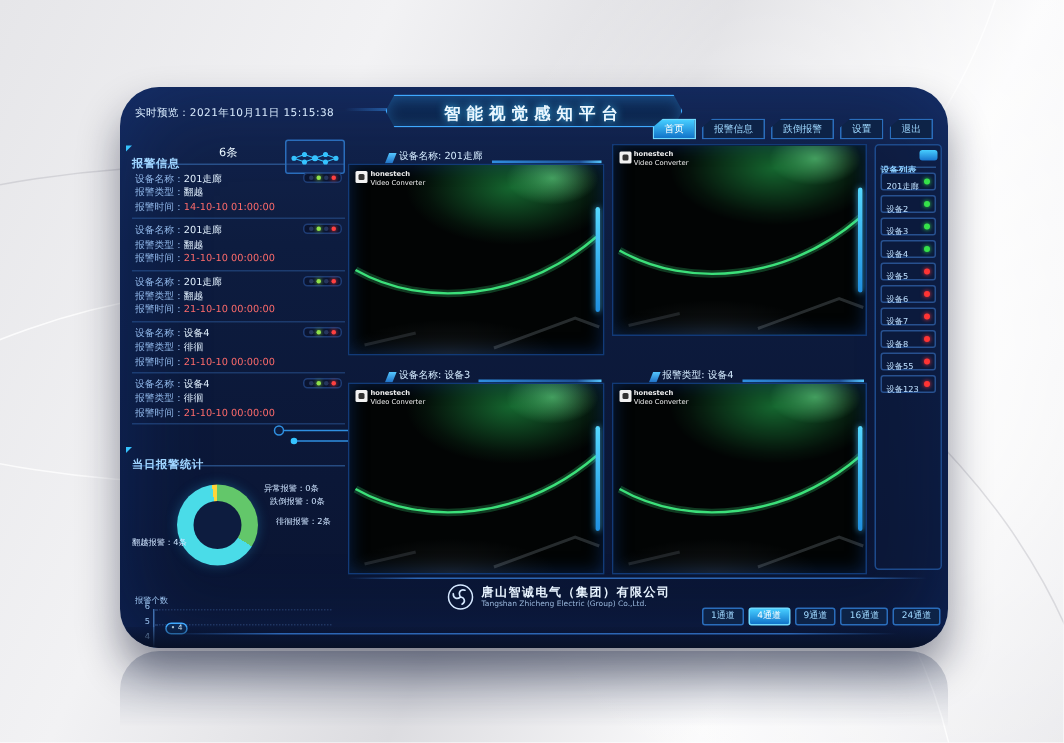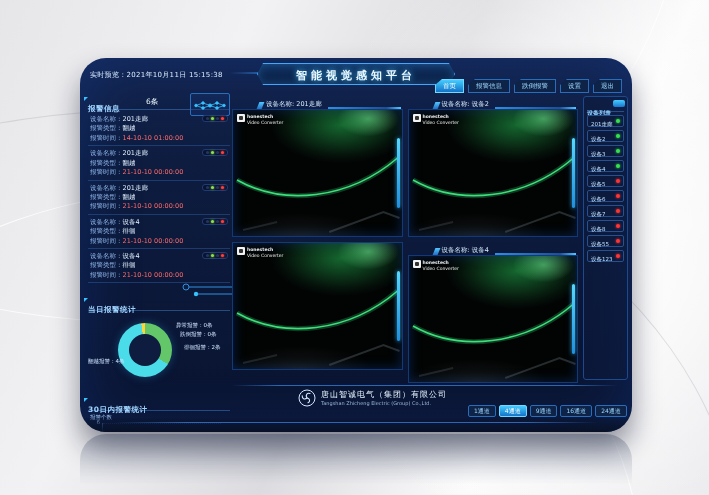--- a/index.html
+++ b/index.html
@@ -130,21 +130,21 @@
   .dev-name{font-size:5.5px;color:#bfe0ff;white-space:nowrap;}
   .dev-dot{position:absolute;right:3px;top:50%;transform:translateY(-50%);
     width:4px;height:4px;border-radius:50%;}
   .dev-dot.online{background:#35e24a;box-shadow:0 0 3px #35e24a;}
   .dev-dot.offline{background:#ff3434;box-shadow:0 0 3px #ff3434;}
 
   
   .footer-line{position:absolute;left:152px;right:14px;top:327px;height:1px;
     background:linear-gradient(90deg,transparent,#2c66b4 12%,#2c66b4 88%,transparent);}
   .company{position:absolute;left:218px;top:331px;display:flex;align-items:center;gap:5px;}
-  .company .cn{font-size:8px;font-weight:normal;color:#e8f4ff;letter-spacing:1px;line-height:1.2;}
+  .company .cn{font-size:8px;font-weight:bold;color:#e8f4ff;letter-spacing:1px;line-height:1.2;}
   .company .en{font-size:5px;color:#9ab8dd;line-height:1.2;}
   .channels{position:absolute;left:388px;top:347px;display:flex;gap:3px;}
   .ch-btn{height:10px;line-height:10px;padding:0 5px;font-size:6px;color:#9fd8ff;
     background:#0d2347;border:1px solid #2a6dbb;border-radius:2px;cursor:pointer;}
   .ch-btn.active{background:linear-gradient(180deg,#46cdff,#1173c9);color:#fff;border-color:#6fd9ff;}
 
   
   .reflection{position:absolute;left:80px;top:434px;width:552px;height:58px;opacity:.28;
     -webkit-mask-image:linear-gradient(to bottom,rgba(0,0,0,.9),transparent 88%);
     mask-image:linear-gradient(to bottom,rgba(0,0,0,.9),transparent 88%);
@@ -281,23 +281,20 @@
           <div class="donut-hole"></div>
         </div>
       <span class="dlab l0">异常报警：0条</span>
           <span class="dlab l1">跌倒报警：0条</span>
           <span class="dlab l2">徘徊报警：2条</span>
           <span class="dlab l3">翻越报警：4条</span>
         </div>
     </div>
 
     <div class="monthly">
-      <div class="sec-head">
-        <span class="t">30日内报警统计</span>
-      </div>
       <div class="ylab">报警个数</div>
       <div class="bar-area" id="bar-area">
           <span class="ytick" style="top: 17px;">4</span>
           <span class="ytick" style="top: 7px;">5</span>
           <div class="gridline" style="top: 10px;"></div>
           <span class="ytick" style="top: -3px;">6</span>
           <div class="gridline" style="top: 0px;"></div>
           <div class="bar-slot" style="left: 0%;">
             <div class="bar-pill" style="bottom: 43px;">• 4</div>
           </div>
@@ -310,44 +307,20 @@
           </div>
         </div>
     </div>
   </div>
 
   <div class="center-col" id="video-grid">
       <div class="video-card">
         <div class="v-head">
           <span class="v-slash"></span>
           <span class="v-title">设备名称: 201走廊</span>
-          <span class="v-hline"></span>
-        </div>
-        <div class="v-body">
-          <div class="aurora"></div>
-          <svg class="v-svg" viewBox="0 0 168 126" preserveAspectRatio="none">
-            <path d="M4 70 C 50 96, 115 90, 164 48" stroke="rgba(60,224,122,.25)" stroke-width="5" fill="none"></path>
-            <path d="M4 70 C 50 96, 115 90, 164 48" stroke="#3ce07a" stroke-width="1.6" fill="none"></path>
-            <path d="M96 122 L150 102 L166 108" stroke="rgba(170,180,190,.22)" stroke-width="2" fill="none"></path>
-            <path d="M10 120 L44 112" stroke="rgba(170,180,190,.16)" stroke-width="2" fill="none"></path>
-          </svg>
-          <div class="watermark">
-            <span class="wm-icon"></span>
-            <div class="wm-text">
-              <div class="b">honestech</div>
-              <div>Video Converter</div>
-            </div>
-          </div>
-          <div class="v-scroll"></div>
-        </div>
-      </div>
-      <div class="video-card">
-        <div class="v-head">
-          <span class="v-slash"></span>
-          <span class="v-title">设备名称: 设备2</span>
           <span class="v-hline"></span>
         </div>
         <div class="v-body">
           <div class="aurora"></div>
           <svg class="v-svg" viewBox="0 0 168 126" preserveAspectRatio="none">
             <path d="M4 70 C 50 96, 115 90, 164 48" stroke="rgba(60,224,122,.25)" stroke-width="5" fill="none"></path>
             <path d="M4 70 C 50 96, 115 90, 164 48" stroke="#3ce07a" stroke-width="1.6" fill="none"></path>
             <path d="M96 122 L150 102 L166 108" stroke="rgba(170,180,190,.22)" stroke-width="2" fill="none"></path>
             <path d="M10 120 L44 112" stroke="rgba(170,180,190,.16)" stroke-width="2" fill="none"></path>
           </svg>
@@ -376,41 +349,65 @@
               <div class="b">honestech</div>
               <div>Video Converter</div>
             </div>
           </div>
           <div class="v-scroll"></div>
         </div>
       </div>
       <div class="video-card">
         <div class="v-head">
           <span class="v-slash"></span>
-          <span class="v-title">设备名称: 设备4</span>
+          <span class="v-title">设备名称: 设备3</span>
           <span class="v-hline"></span>
         </div>
         <div class="v-body">
           <div class="aurora"></div>
           <svg class="v-svg" viewBox="0 0 168 126" preserveAspectRatio="none">
             <path d="M4 70 C 50 96, 115 90, 164 48" stroke="rgba(60,224,122,.25)" stroke-width="5" fill="none"></path>
             <path d="M4 70 C 50 96, 115 90, 164 48" stroke="#3ce07a" stroke-width="1.6" fill="none"></path>
             <path d="M96 122 L150 102 L166 108" stroke="rgba(170,180,190,.22)" stroke-width="2" fill="none"></path>
             <path d="M10 120 L44 112" stroke="rgba(170,180,190,.16)" stroke-width="2" fill="none"></path>
           </svg>
           <div class="watermark">
             <span class="wm-icon"></span>
             <div class="wm-text">
               <div class="b">honestech</div>
               <div>Video Converter</div>
             </div>
           </div>
           <div class="v-scroll"></div>
         </div>
       </div>
+      <div class="video-card">
+        <div class="v-head">
+          <span class="v-slash"></span>
+          <span class="v-title">报警类型: 设备4</span>
+          <span class="v-hline"></span>
+        </div>
+        <div class="v-body">
+          <div class="aurora"></div>
+          <svg class="v-svg" viewBox="0 0 168 126" preserveAspectRatio="none">
+            <path d="M4 70 C 50 96, 115 90, 164 48" stroke="rgba(60,224,122,.25)" stroke-width="5" fill="none"></path>
+            <path d="M4 70 C 50 96, 115 90, 164 48" stroke="#3ce07a" stroke-width="1.6" fill="none"></path>
+            <path d="M96 122 L150 102 L166 108" stroke="rgba(170,180,190,.22)" stroke-width="2" fill="none"></path>
+            <path d="M10 120 L44 112" stroke="rgba(170,180,190,.16)" stroke-width="2" fill="none"></path>
+          </svg>
+          <div class="watermark">
+            <span class="wm-icon"></span>
+            <div class="wm-text">
+              <div class="b">honestech</div>
+              <div>Video Converter</div>
+            </div>
+          </div>
+          <div class="v-scroll"></div>
+        </div>
+      </div>
     </div>
 
   <div class="right-col">
     <div class="dl-head">
       <span class="dl-title">设备列表</span>
       <span class="dl-tab"></span>
     </div>
     <div id="device-list">
         <div class="dev-item"><span class="dev-name">201走廊</span><span class="dev-dot online"></span></div>
         <div class="dev-item"><span class="dev-name">设备2</span><span class="dev-dot online"></span></div>

